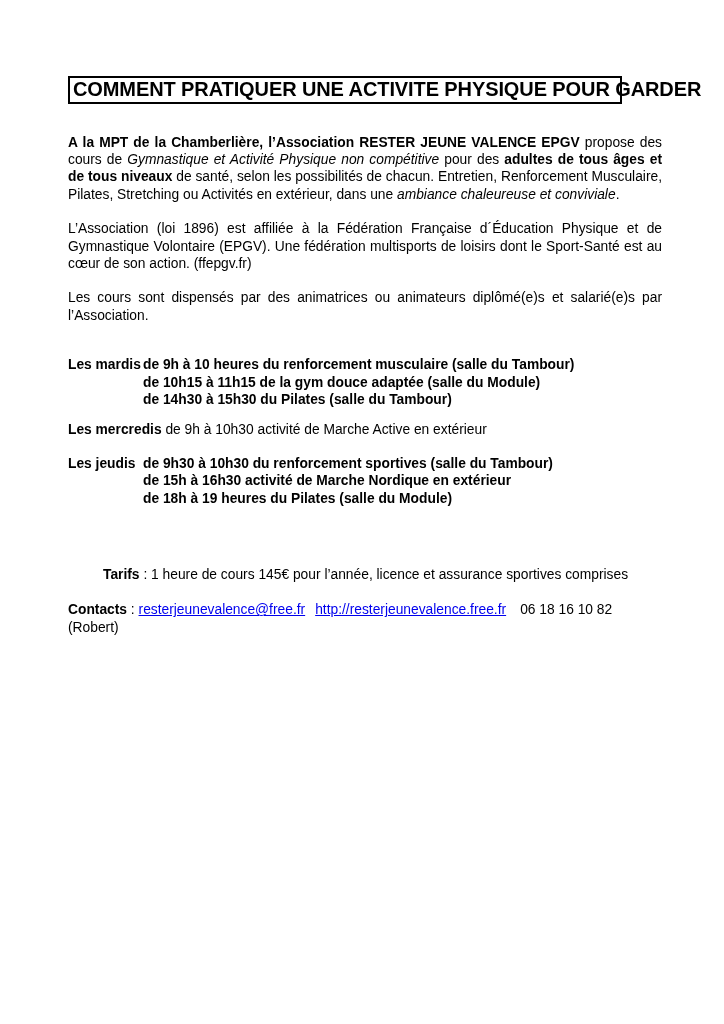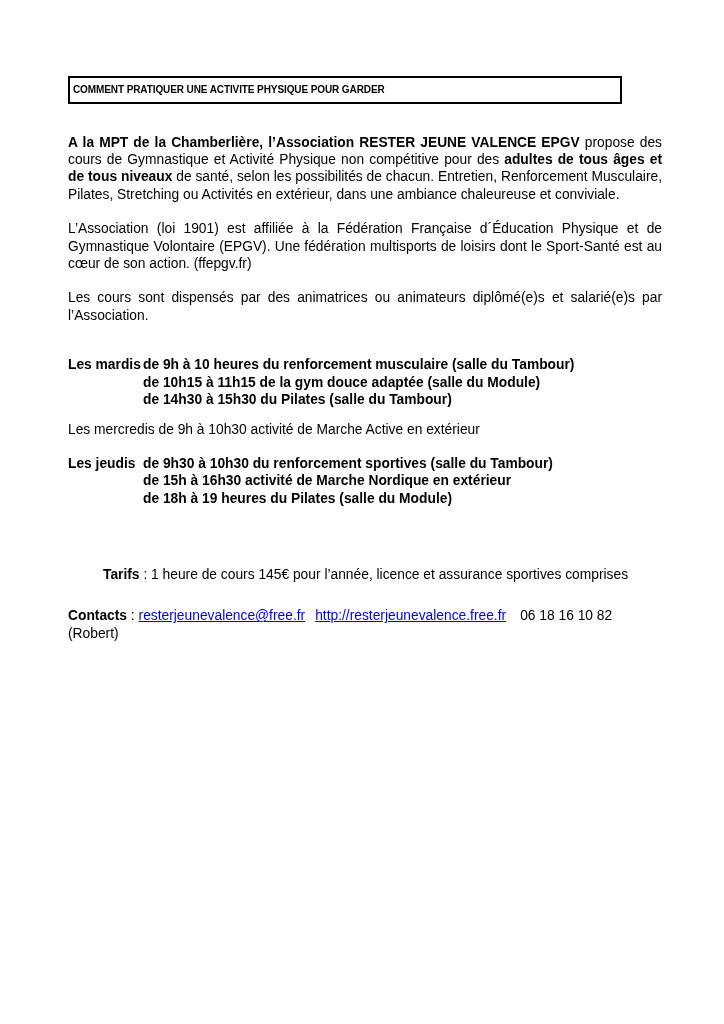--- a/index.html
+++ b/index.html
@@ -14,65 +14,65 @@
     font-size: 13.8px;
     line-height: 17.4px;
     color: #000000;
     overflow: hidden;
   }
   .title-box {
     width: 554px;
     box-sizing: border-box;
     border: 2px solid #000000;
     padding: 2px 3px;
-    text-align: left;
+    text-align: right;
     font-weight: bold;
-    font-size: 10px;
+    font-size: 20px;
     line-height: 19.5px;
     letter-spacing: -0.1px;
     margin-bottom: 30px;
   }
   .title-line { white-space: nowrap; }
   p.para {
     margin: 0 0 17px 0;
     text-align: justify;
   }
   p.para.last-intro { margin-bottom: 32px; }
   .b { font-weight: bold; }
-  .i { }
+  .i { font-style: italic; }
   .day-block { display: flex; align-items: flex-start; }
   .day-block.mardis { margin-bottom: 13px; }
   .day-block.jeudis { }
   .day-label { font-weight: bold; width: 75px; flex-shrink: 0; }
   .day-lines { flex: 1; font-weight: bold; }
   .sched-line { white-space: nowrap; }
   .mercredis-line { margin-bottom: 16px; }
-  .mercredis-line .day-label-inline { font-weight: normal; }
+  .mercredis-line .day-label-inline { font-weight: bold; }
   .tarifs-line { margin-top: 59px; padding-left: 35px; }
-  .contacts-line { margin-top: 24px; }
+  .contacts-line { margin-top: 18px; }
   .doc-link {
     color: #0000ee;
     text-decoration: underline;
     cursor: pointer;
   }
   .link-gap { display: inline-block; width: 10px; }
   .phone { margin-left: 4px; }
 </style>
 </head>
 <body>
 
 <div class="page">
 
   <div class="title-box">
     <div class="title-line">COMMENT PRATIQUER UNE ACTIVITE PHYSIQUE POUR GARDER</div>
   </div>
 
   <p class="para"><span class="b">A la MPT de la Chamberlière, l’Association RESTER JEUNE VALENCE EPGV</span><span> propose des cours de </span><span class="i">Gymnastique et Activité Physique non compétitive</span><span> pour des </span><span class="b">adultes de tous âges et de tous niveaux</span><span> de santé, selon les possibilités de chacun. Entretien, Renforcement Musculaire, Pilates, Stretching ou Activités en extérieur, dans une </span><span class="i">ambiance chaleureuse et conviviale</span><span>.</span></p>
 
-  <p class="para">L’Association (loi 1901) est affiliée à la Fédération Française d´Éducation Physique et de Gymnastique Volontaire (EPGV). Une fédération multisports de loisirs dont le Sport-Santé est au cœur de son action. (ffepgv.fr)</p>
+  <p class="para">L’Association (loi 1896) est affiliée à la Fédération Française d´Éducation Physique et de Gymnastique Volontaire (EPGV). Une fédération multisports de loisirs dont le Sport-Santé est au cœur de son action. (ffepgv.fr)</p>
 
   <p class="para last-intro">Les cours sont dispensés par des animatrices ou animateurs diplômé(e)s et salarié(e)s par l’Association.</p>
 
   <div class="day-block mardis">
     <div class="day-label">Les mardis</div>
     <div class="day-lines">
       <div class="sched-line">de 9h à 10 heures du renforcement musculaire (salle du Tambour)</div>
       <div class="sched-line">de 10h15 à 11h15 de la gym douce adaptée (salle du Module)</div>
       <div class="sched-line">de 14h30 à 15h30 du Pilates (salle du Tambour)</div>
     </div>

